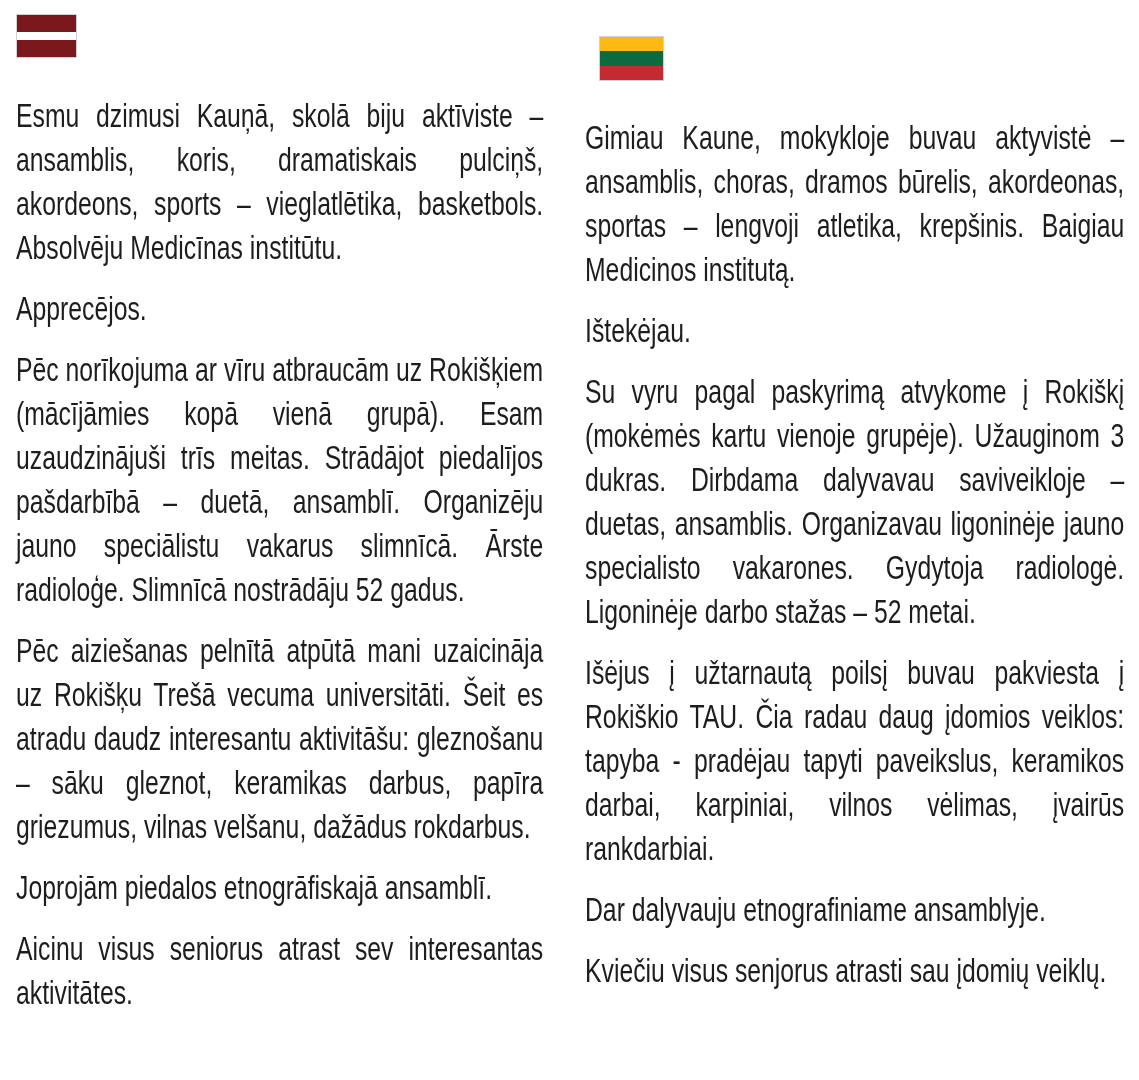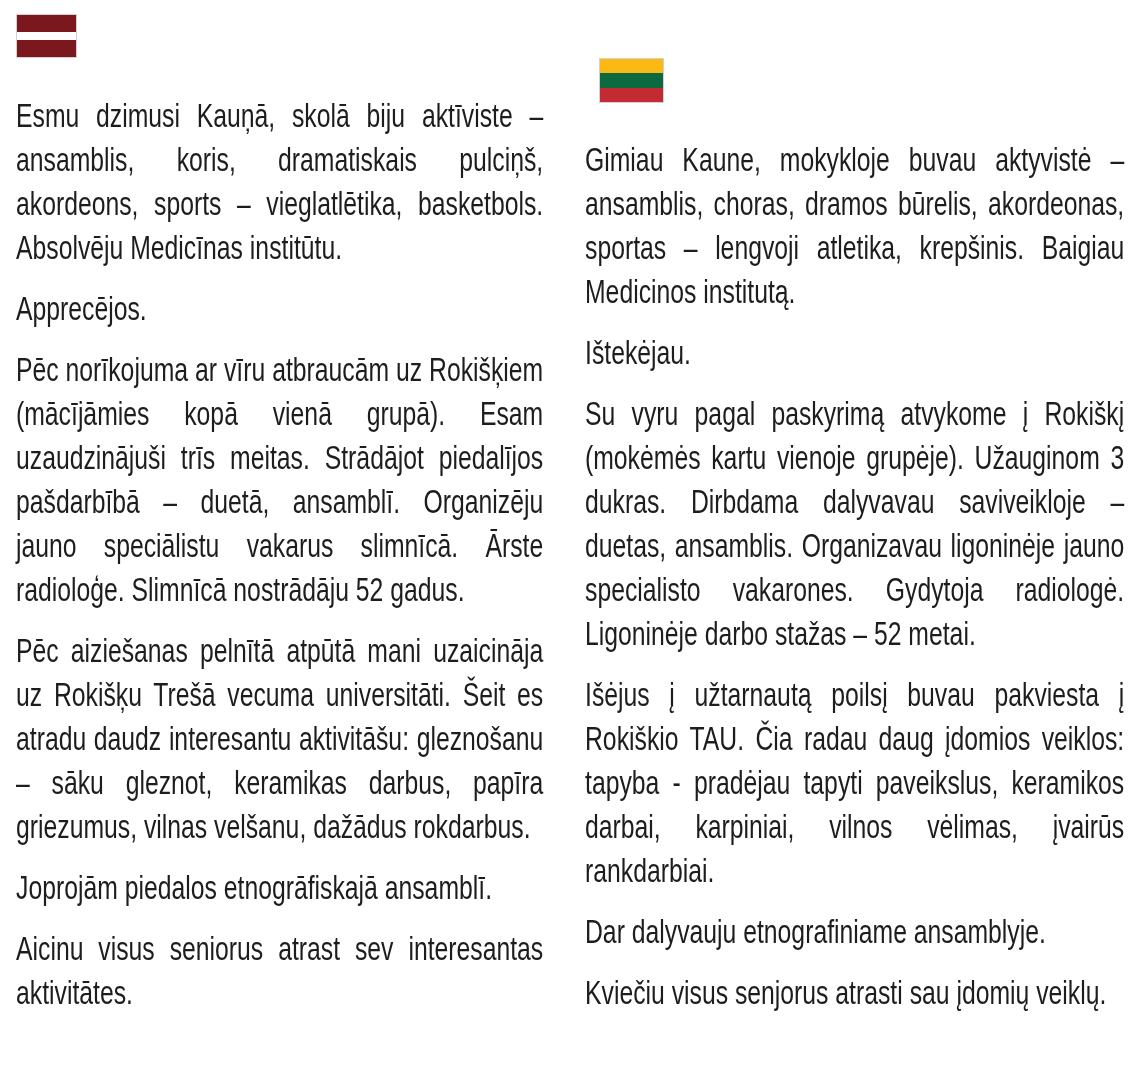--- a/index.html
+++ b/index.html
@@ -12,21 +12,21 @@
     width: 1139px;
     height: 1080px;
     background: #ffffff;
     overflow: hidden;
     box-sizing: border-box;
     padding: 14px 15px 0 16px;
     font-family: "Liberation Sans", sans-serif;
   }
   .cols {
     display: flex;
-    align-items: flex-end;
+    align-items: center;
   }
   .col {
     flex: 0 0 auto;
   }
   .col-left  { width: 527px; margin-right: 42px; }
   .col-right { width: 539px; }
 
   
   .flag {
     box-sizing: border-box;

